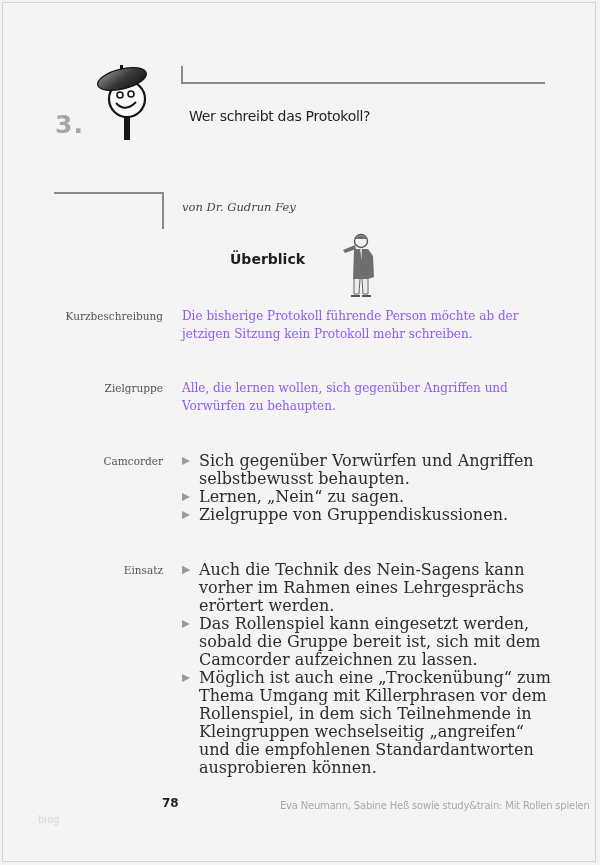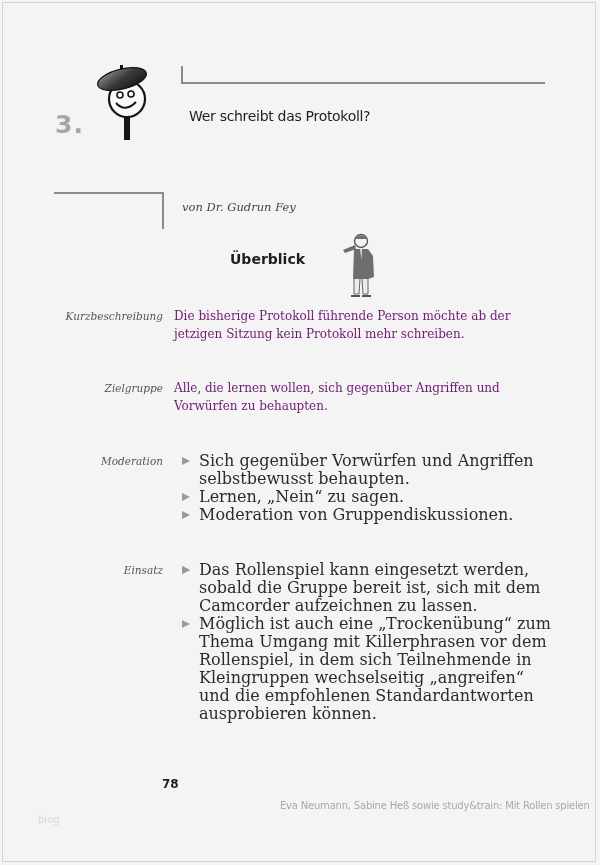--- a/index.html
+++ b/index.html
@@ -24,34 +24,34 @@
   }
   .byline {
     left:182px; top:200px; font-family:"DejaVu Serif", serif; font-style:italic;
     font-size:11.5px; color:#444;
   }
   .overview {
     left:182px; top:251px; font-family:"DejaVu Sans", sans-serif; font-weight:bold;
     font-size:14px; color:#1e1e1e;margin-left:48px;
   }
   .label {
-    position:absolute; right:437px; font-style:italic; font-size:10.5px; color:#555;
+    position:absolute; right:437px; font-size:10.5px; color:#555;
     text-align:right; white-space:nowrap;
   }
   .body-text {
-    position:absolute; left:174px; width:370px; font-size:12px; line-height:18px; color:#701a75;
+    position:absolute; left:182px; width:370px; font-size:12px; line-height:18px; color:#8b5cf6;
   }
   ul.bullets { list-style:none; margin:0; padding:0; position:absolute; left:182px; width:372px; }
   ul.bullets li { position:relative; padding-left:17px; font-size:16px; line-height:18px; color:#2c2c2c; }
   ul.bullets li .tri {
     position:absolute; left:0; top:5px; width:0; height:0;
     border-top:4px solid transparent; border-bottom:4px solid transparent; border-left:8px solid #9a9a9a;
   }
   .footer-page {
-    left:162px; top:777px; font-family:"DejaVu Sans", sans-serif; font-weight:bold; font-size:12px; color:#1e1e1e;
+    left:162px; top:796px; font-family:"DejaVu Sans", sans-serif; font-weight:bold; font-size:12px; color:#1e1e1e;
   }
   .footer-credit {
     left:280px; top:800px; font-family:"DejaVu Sans", sans-serif; font-size:10px; color:#a8a8a8; letter-spacing:-0.2px;
   }
   .watermark {
     left:38px; top:814px; font-family:"DejaVu Sans", sans-serif; font-size:10px; color:#d8d8d8;
   }
 </style>
 </head>
 <body>
@@ -97,29 +97,30 @@
   <rect x="11" y="63" width="9" height="2" fill="#555"></rect>
   <rect x="22" y="63" width="9" height="2" fill="#555"></rect>
 </svg>
 
 <div class="label" style="top:310px;">Kurzbeschreibung</div>
 <div class="body-text" style="top:307px;">Die bisherige Protokoll führende Person möchte ab der jetzigen Sitzung kein Protokoll mehr schreiben.</div>
 
 <div class="label" style="top:382px;">Zielgruppe</div>
 <div class="body-text" style="top:379px;">Alle, die lernen wollen, sich gegenüber Angriffen und Vorwürfen zu behaupten.</div>
 
-<div class="label" style="top:455px;">Moderation</div>
+<div class="label" style="top:455px;">Camcorder</div>
 <ul class="bullets" style="top:452px;">
   <li><span class="tri"></span><span>Sich gegenüber Vorwürfen und Angriffen selbstbewusst behaupten.</span></li>
   <li><span class="tri"></span><span>Lernen, „Nein“ zu sagen.</span></li>
-  <li><span class="tri"></span><span>Moderation von Gruppendiskussionen.</span></li>
+  <li><span class="tri"></span><span>Zielgruppe von Gruppendiskussionen.</span></li>
 </ul>
 
 <div class="label" style="top:564px;">Einsatz</div>
 <ul class="bullets" style="top:561px;">
   <li><span class="tri"></span></li>
+  <li><span class="tri"></span><span>Auch die Technik des Nein-Sagens kann vorher im Rahmen eines Lehrgesprächs erörtert werden.</span></li>
   <li><span class="tri"></span><span>Das Rollenspiel kann eingesetzt werden, sobald die Gruppe bereit ist, sich mit dem Camcorder aufzeichnen zu lassen.</span></li>
   <li><span class="tri"></span><span>Möglich ist auch eine „Trockenübung“ zum Thema Umgang mit Killerphrasen vor dem Rollenspiel, in dem sich Teilnehmende in Kleingruppen wechselseitig „angreifen“ und die empfohlenen Standardantworten ausprobieren können.</span></li>
 </ul>
 
 <div class="abs footer-page">78</div>
 <div class="abs footer-credit">Eva Neumann, Sabine Heß sowie study&amp;train: Mit Rollen spielen</div>
 <div class="abs watermark">blog</div>
 
 </body></html>

